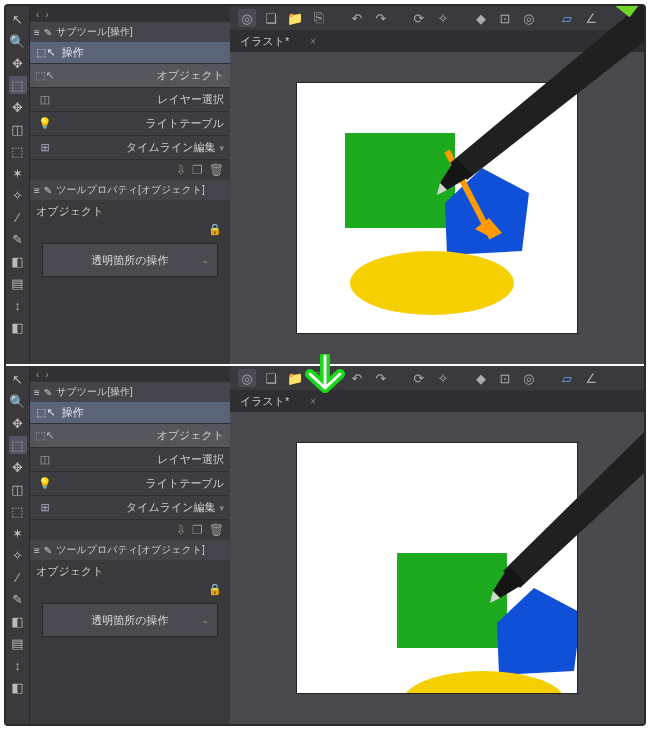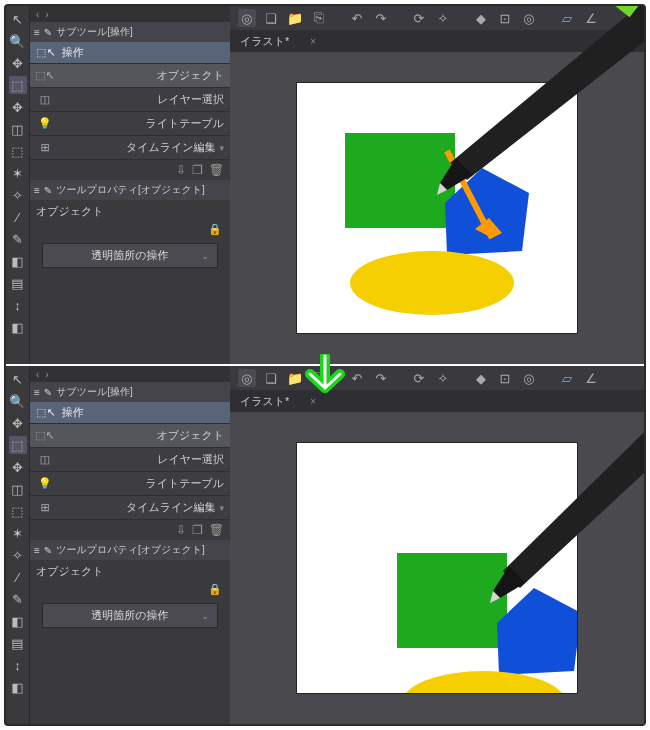--- a/index.html
+++ b/index.html
@@ -19,21 +19,21 @@
   .sub-group{height:22px;background:#5a6478;display:flex;align-items:center;gap:6px;padding:0 6px;color:#e8e8f0;border-bottom:1px solid #2f2f33}
   .sub-item{height:24px;background:#3e3e42;display:flex;align-items:center;padding:0 6px;border-bottom:1px solid #2f2f33}
   .sub-item.sel{background:#55555c}
   .sub-item .lbl{flex:1;text-align:right;color:#d0d0d0;font-size:11px}
   .sub-item .chv{color:#888;font-size:9px;margin-left:4px}
   .sub-item .ico{width:18px;height:18px;display:flex;align-items:center;justify-content:center;color:#aab}
   .acts{height:20px;display:flex;justify-content:flex-end;gap:6px;padding:0 6px;align-items:center;color:#999}
   .acts span{cursor:pointer;font-size:12px}
   .prop-lbl{padding:4px 6px;color:#ccc;font-size:11px}
   .lock-row{height:16px;display:flex;justify-content:flex-end;padding:0 8px;color:#888}
-  .dd{margin:4px 12px;height:25px;background:#4a4a50;border:1px solid #2a2a2e;display:flex;align-items:center;justify-content:center;position:relative;color:#ddd;font-size:11px}
+  .dd{margin:4px 12px;height:34px;background:#4a4a50;border:1px solid #2a2a2e;display:flex;align-items:center;justify-content:center;position:relative;color:#ddd;font-size:11px}
   .dd .car{position:absolute;right:8px;color:#999;font-size:9px}
   .canvwrap{flex:1;display:flex;flex-direction:column;background:#353538}
   .ctool{height:24px;background:#3a3a3e;display:flex;align-items:center;gap:6px;padding:0 8px;color:#aaa}
   .ctool .cic{width:18px;height:18px;display:flex;align-items:center;justify-content:center;cursor:pointer;font-size:13px}
   .ctool .swirl{background:#4a4a52;border-radius:2px}
   .ctool .sep{width:8px}
   .ctab{height:22px;background:#2f2f33;display:flex;align-items:center;padding:0 10px;gap:21px;color:#ccc;font-size:11px}
   .ctab .close{color:#888;font-size:10px}
   .stage{flex:1;background:#4a4a4e;display:flex;align-items:center;justify-content:center;position:relative}
   .paper{width:280px;height:250px;background:#fff;box-shadow:0 0 0 1px #222;position:relative}

